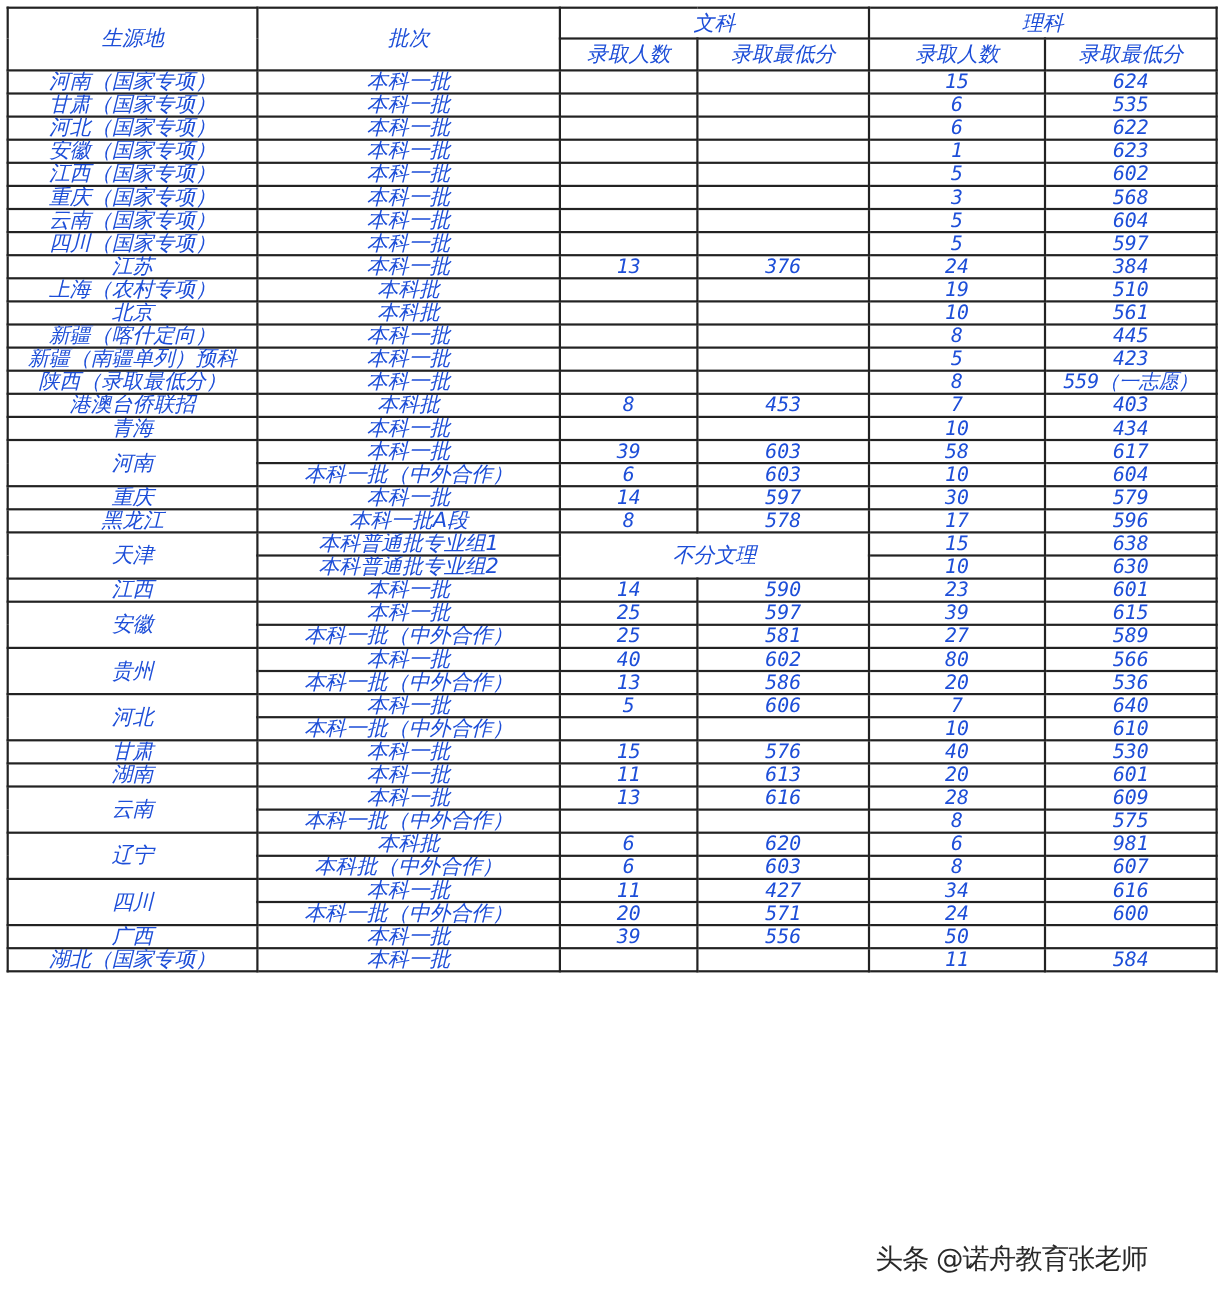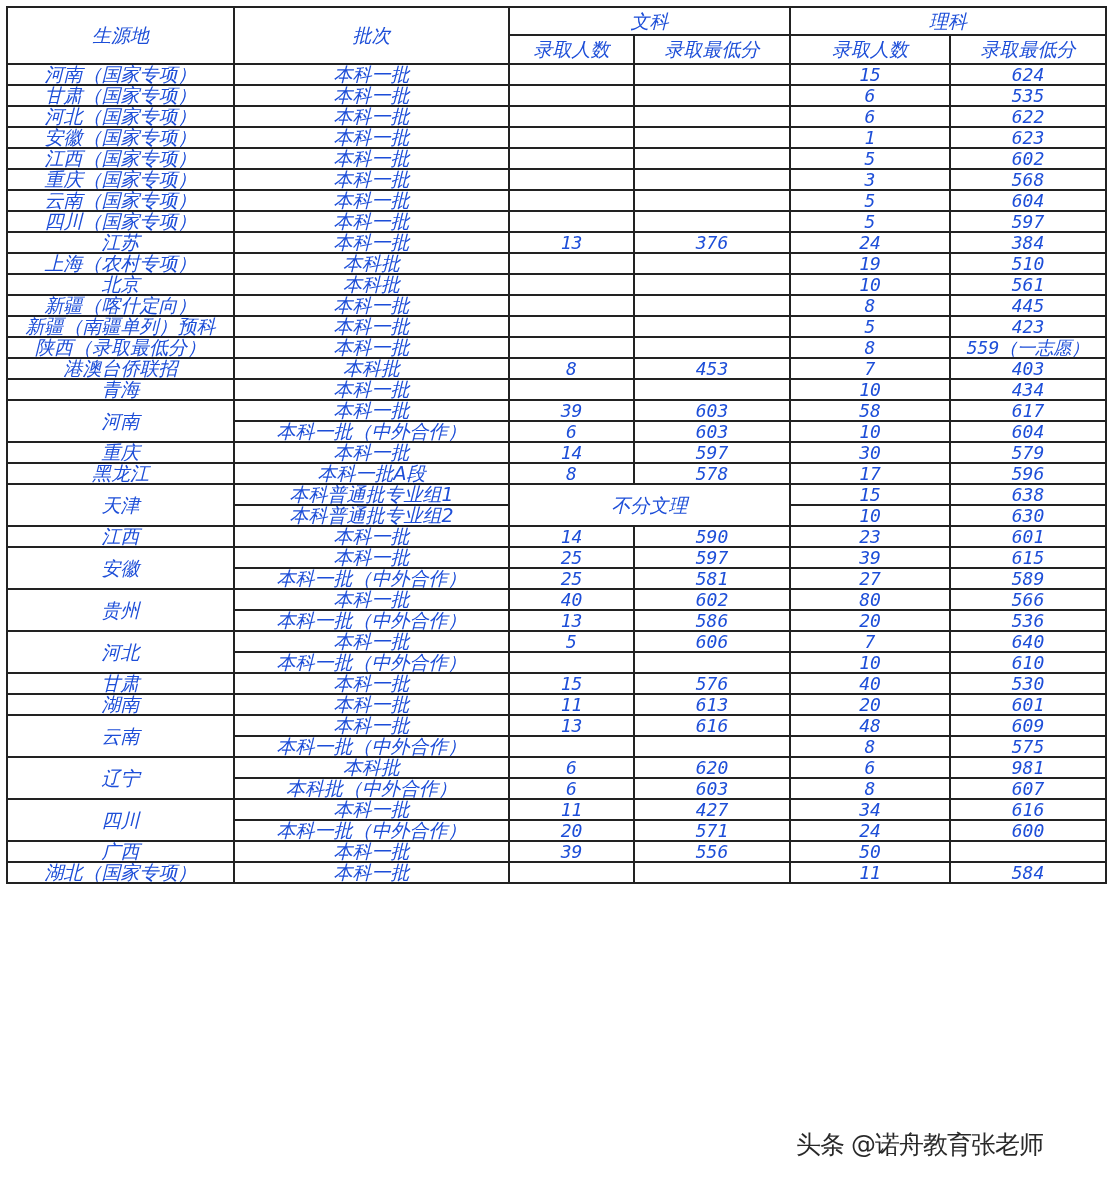--- a/index.html
+++ b/index.html
@@ -305,21 +305,21 @@
           <td class="num">11</td>
           <td class="num">613</td>
           <td class="num">20</td>
           <td class="num">601</td>
         </tr>
         <tr>
           <td rowspan="2">云南</td>
           <td>本科一批</td>
           <td class="num">13</td>
           <td class="num">616</td>
-          <td class="num">48</td>
+          <td class="num">28</td>
           <td class="num">609</td>
         </tr>
         <tr>
           <td>本科一批（中外合作）</td>
           <td class="num"></td>
           <td class="num"></td>
           <td class="num">8</td>
           <td class="num">575</td>
         </tr>
         <tr>

